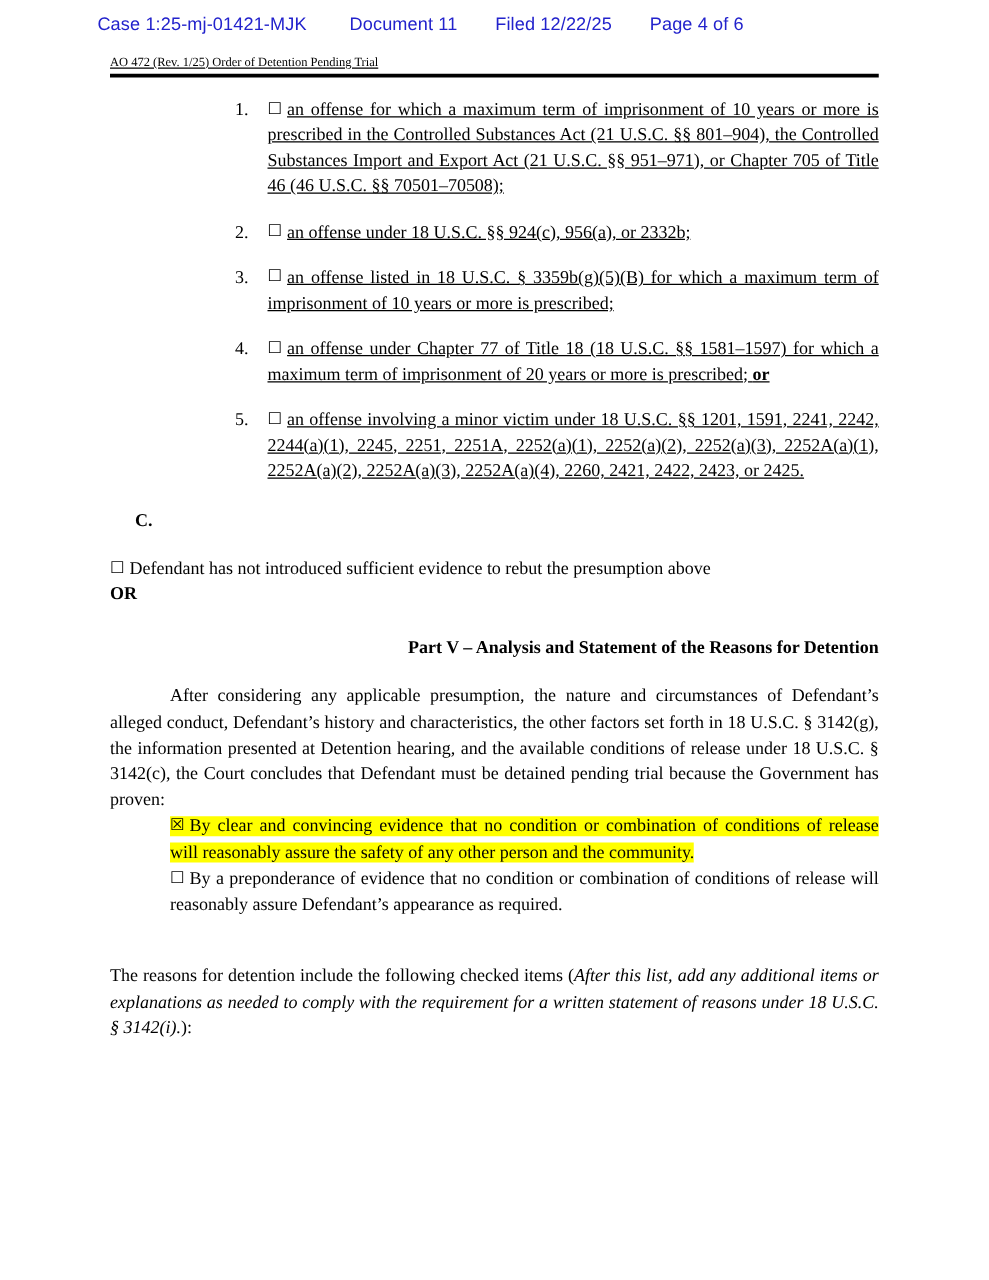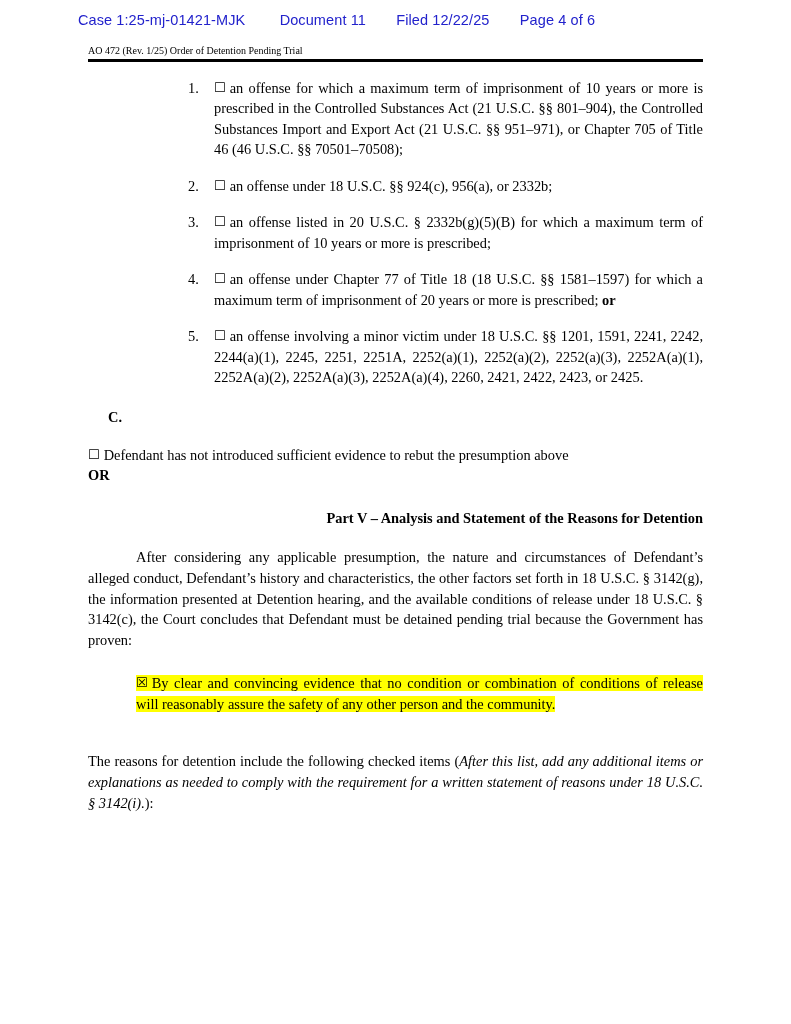--- a/index.html
+++ b/index.html
@@ -35,20 +35,21 @@
 
   
   .form-line {
     position: absolute;
     top: 45px;
     left: 88px;
     font-size: 10px;
     font-family: "Liberation Serif", "DejaVu Serif", serif;
     color: #000;
     white-space: nowrap;
+    text-decoration: underline;
   }
   .header-rule {
     position: absolute;
     top: 59px;
     left: 88px;
     width: 615px;
     height: 3px;
     background: #000;
   }
 
@@ -71,20 +72,21 @@
   }
   .num-marker {
     width: 26px;
     flex: 0 0 26px;
     text-align: left;
   }
   .num-body {
     flex: 1 1 auto;
     text-align: justify;
     text-justify: inter-word;
+    text-decoration: underline;
   }
   .cb {
     font-family: "DejaVu Sans", sans-serif;
     font-size: 13px;
     line-height: 1;
     display: inline-block;
     vertical-align: 1px;
     margin-right: 4px;
   }
 
@@ -122,21 +124,20 @@
   .body-para {
     margin-top: 20px;
     font-size: 14.4px;
     line-height: 1.45;
     text-align: justify;
     text-indent: 48px;
   }
 
   
   .finding {
-    margin-top: 22px;
     margin-left: 48px;
     font-size: 14.4px;
     line-height: 1.45;
     text-align: justify;
   }
   .finding.highlighted .hl {
     background: #ffff00;
     box-decoration-break: clone;
     -webkit-box-decoration-break: clone;
   }
@@ -174,21 +175,21 @@
       <span class="num-body"><span class="cb">☐</span><span>an offense for which a maximum term of imprisonment of 10 years or more is prescribed in the Controlled Substances Act (21 U.S.C. §§ 801–904), the Controlled Substances Import and Export Act (21 U.S.C. §§ 951–971), or Chapter 705 of Title 46 (46 U.S.C. §§ 70501–70508);</span></span>
     </div>
 
     <div class="num-item">
       <span class="num-marker">2.</span>
       <span class="num-body"><span class="cb">☐</span><span>an offense under 18 U.S.C. §§ 924(c), 956(a), or 2332b;</span></span>
     </div>
 
     <div class="num-item">
       <span class="num-marker">3.</span>
-      <span class="num-body"><span class="cb">☐</span><span>an offense listed in 20 U.S.C. § 2332b(g)(5)(B) for which a maximum term of imprisonment of 10 years or more is prescribed;</span></span>
+      <span class="num-body"><span class="cb">☐</span><span>an offense listed in 18 U.S.C. § 3359b(g)(5)(B) for which a maximum term of imprisonment of 10 years or more is prescribed;</span></span>
     </div>
 
     <div class="num-item">
       <span class="num-marker">4.</span>
       <span class="num-body"><span class="cb">☐</span><span>an offense under Chapter 77 of Title 18 (18 U.S.C. §§ 1581–1597) for which a maximum term of imprisonment of 20 years or more is prescribed; </span><b>or</b></span>
     </div>
 
     <div class="num-item">
       <span class="num-marker">5.</span>
       <span class="num-body"><span class="cb">☐</span><span>an offense involving a minor victim under 18 U.S.C. §§ 1201, 1591, 2241, 2242, 2244(a)(1), 2245, 2251, 2251A, 2252(a)(1), 2252(a)(2), 2252(a)(3), 2252A(a)(1), 2252A(a)(2), 2252A(a)(3), 2252A(a)(4), 2260, 2421, 2422, 2423, or 2425.</span></span>
@@ -206,16 +207,19 @@
   </div>
 
   <div class="part-heading">Part V – Analysis and Statement of the Reasons for Detention</div>
 
   <div class="body-para">After considering any applicable presumption, the nature and circumstances of Defendant’s alleged conduct, Defendant’s history and characteristics, the other factors set forth in 18 U.S.C. § 3142(g), the information presented at Detention hearing, and the available conditions of release under 18 U.S.C. § 3142(c), the Court concludes that Defendant must be detained pending trial because the Government has proven:</div>
 
   <div class="finding highlighted">
     <span class="hl"><span class="cb">☒</span><span>By clear and convincing evidence that no condition or combination of conditions of release will reasonably assure the safety of any other person and the community.</span></span>
   </div>
 
+  <div class="finding">
+    <span class="cb">☐</span><span>By a preponderance of evidence that no condition or combination of conditions of release will reasonably assure Defendant’s appearance as required.</span>
+  </div>
 
   <div class="closing-para"><span>The reasons for detention include the following checked items (</span><span class="ital">After this list, add any additional items or explanations as needed to comply with the requirement for a written statement of reasons under 18 U.S.C. § 3142(i).</span><span>):</span></div>
 
 </div>
 
 </body></html>

